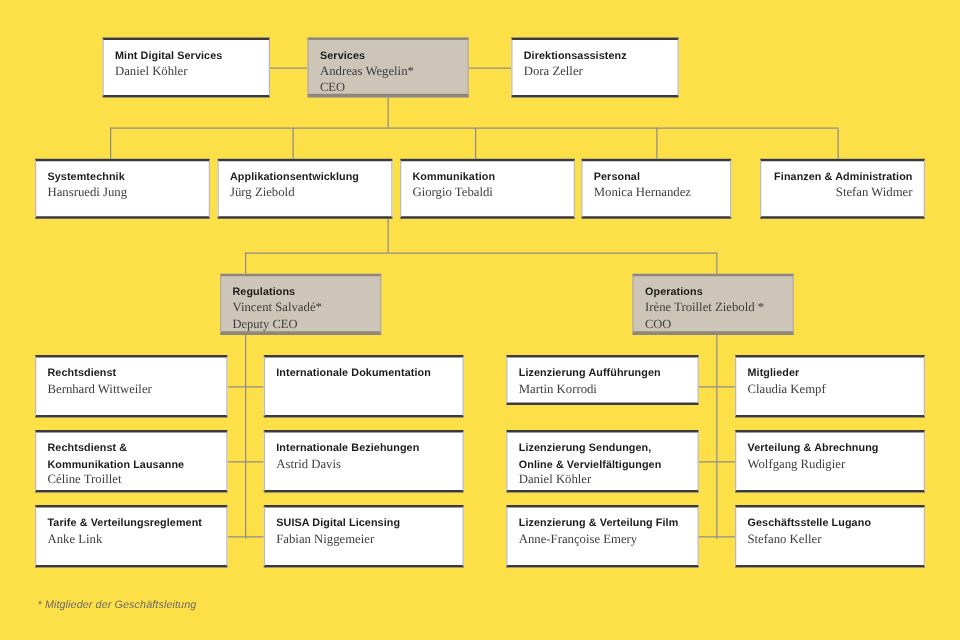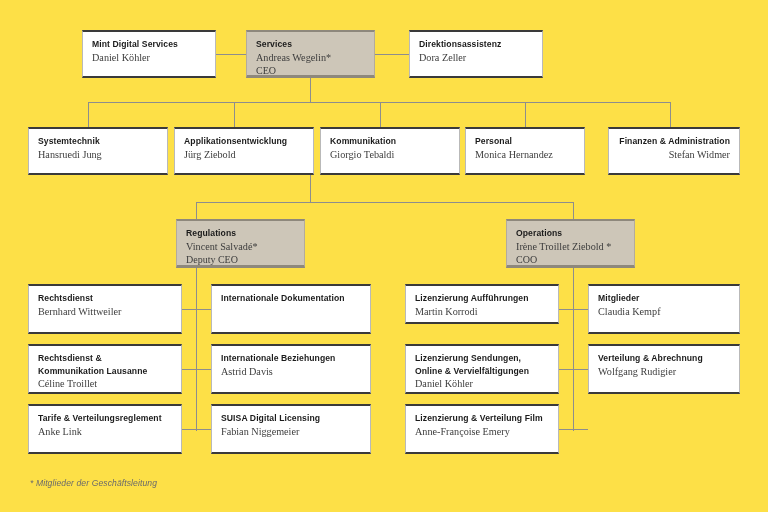--- a/index.html
+++ b/index.html
@@ -198,16 +198,20 @@
   </div>
 
   <div class="node" style="left:588px;top:284px;width:152px;height:50px;">
     <div class="title">Mitglieder</div>
     <div class="person">Claudia Kempf</div>
   </div>
   <div class="node" style="left:588px;top:344px;width:152px;height:50px;">
     <div class="title">Verteilung &amp; Abrechnung</div>
     <div class="person">Wolfgang Rudigier</div>
   </div>
+  <div class="node" style="left:588px;top:404px;width:152px;height:50px;">
+    <div class="title">Geschäftsstelle Lugano</div>
+    <div class="person">Stefano Keller</div>
+  </div>
 
   <div class="footnote" style="left:30px;top:478px;font-style:italic;">* Mitglieder der Geschäftsleitung</div>
 
 </div>
 
 </body></html>

